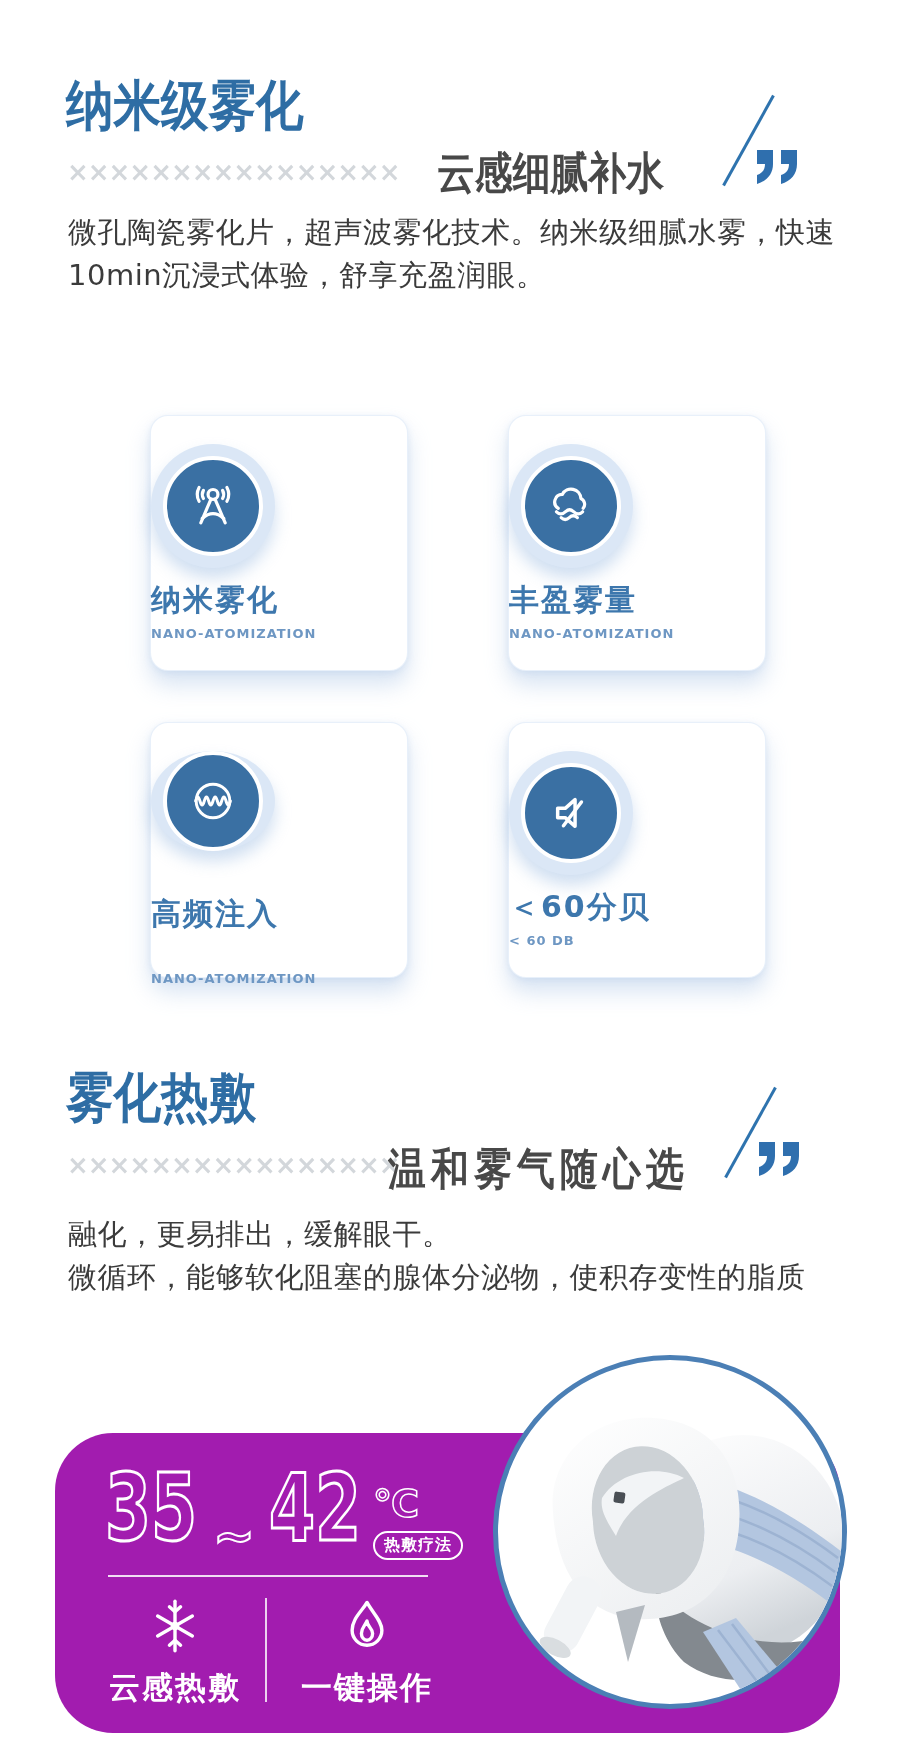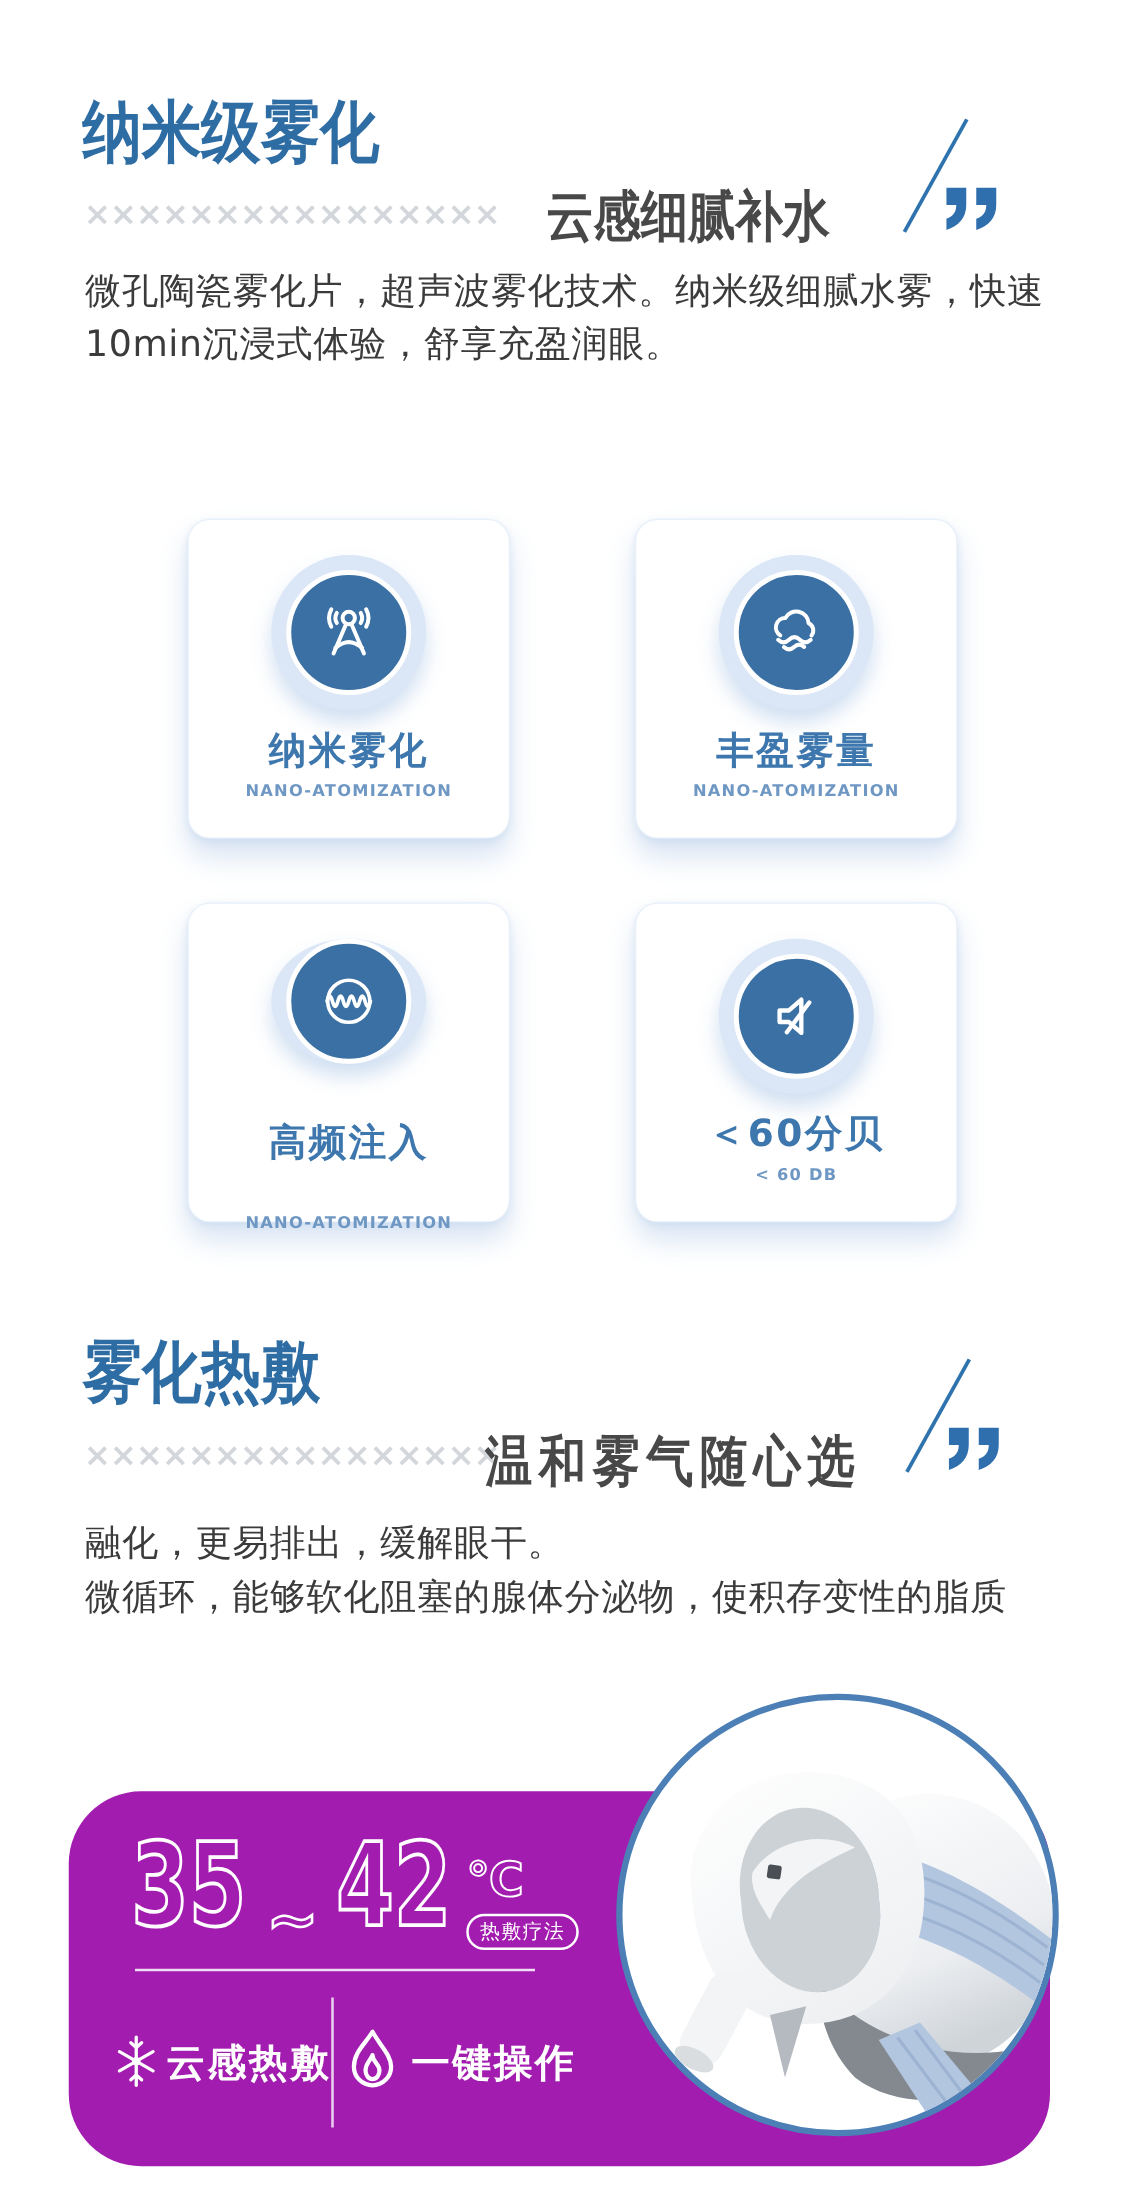--- a/index.html
+++ b/index.html
@@ -15,21 +15,21 @@
           transform:scaleX(.86); transform-origin:left top; white-space:nowrap; }
   .slash { position:absolute; width:3px; height:103px; background:#2e73ae; transform:rotate(29deg); }
   .quote-svg { position:absolute; width:42px; height:34px; }
   .bodytext { position:absolute; left:68px; font-size:29px; line-height:43px; color:#3b3b3b;
               letter-spacing:.5px; white-space:nowrap; }
 
   
   .card { position:absolute; width:258px; height:256px; background:#ffffff; border-radius:18px;
           border:1px solid rgba(214,228,245,.55);
           box-shadow:0 14px 22px rgba(168,196,228,.45), 0 2px 6px rgba(190,210,235,.35);
-          display:flex; flex-direction:column; align-items:center; }
+          display:flex; flex-direction:column; align-items:flex-start; }
   .halo { margin-top:28px; width:124px; height:124px; border-radius:50%; background:#dbe7f6;
           display:flex; align-items:center; justify-content:center;
           box-shadow:0 10px 16px rgba(150,185,225,.45); }
   .icircle { width:100px; height:100px; border-radius:50%; background:#3a70a3; border:4px solid #ffffff;
              display:flex; align-items:center; justify-content:center; }
   .icircle svg { width:58px; height:58px; }
   .clabel { margin-top:12px; font-size:30px; font-weight:600; color:#3d77ad; letter-spacing:2px; white-space:nowrap; }
   .csub { margin-top:5px; font-size:13px; font-weight:600; color:#6e97c3; letter-spacing:1px; white-space:nowrap; }
 
   
@@ -37,24 +37,24 @@
            background:#a21caf; z-index:1; }
   .temp-row { position:absolute; left:50px; top:26px; display:flex; align-items:flex-start; }
   .bignum { font-size:92px; font-weight:700; line-height:1.08; color:transparent;
             -webkit-text-stroke:3px #ffffff; transform:scaleX(.72); transform-origin:left top;
             margin-right:-30px; white-space:nowrap; }
   .tilde { font-size:50px; font-weight:700; color:transparent; -webkit-text-stroke:2px #ffffff;
            margin:52px 14px 0 10px; line-height:1; }
   .unit-col { display:flex; flex-direction:column; align-items:flex-start; margin:26px 0 0 6px; }
   .unit { font-size:38px; font-weight:700; color:transparent; -webkit-text-stroke:1.5px #ffffff; line-height:1; }
   .badge { margin-top:8px; border:2.5px solid #ffffff; border-radius:999px; padding:2px 9px;
-           color:#ffffff; font-size:16px; font-weight:400; letter-spacing:1px; white-space:nowrap; }
+           color:#ffffff; font-size:16px; font-weight:700; letter-spacing:1px; white-space:nowrap; }
   .pdivider { position:absolute; left:53px; top:142px; width:320px; height:2px; background:rgba(255,255,255,.85); }
   .features { position:absolute; left:30px; top:156px; display:flex; align-items:stretch; }
-  .feat { display:flex; flex-direction:row; align-items:center; }
+  .feat { display:flex; flex-direction:column; align-items:center; }
   .feat.f1 { width:180px; } .feat.f2 { width:200px; }
   .feat svg { width:62px; height:62px; margin-top:6px; }
   .flabel { margin-top:10px; font-size:31px; font-weight:700; color:#ffffff; letter-spacing:2px; white-space:nowrap; }
   .fdivider { width:2px; height:104px; margin-top:9px; background:rgba(255,255,255,.8); }
 
   
   .photo-circle { position:absolute; left:493px; top:1355px; width:354px; height:354px; border-radius:50%;
                   background:#ffffff; border:5px solid #4b7fb5; overflow:hidden; z-index:2; }
   .photo-circle svg { width:344px; height:344px; display:block; }
 </style>

